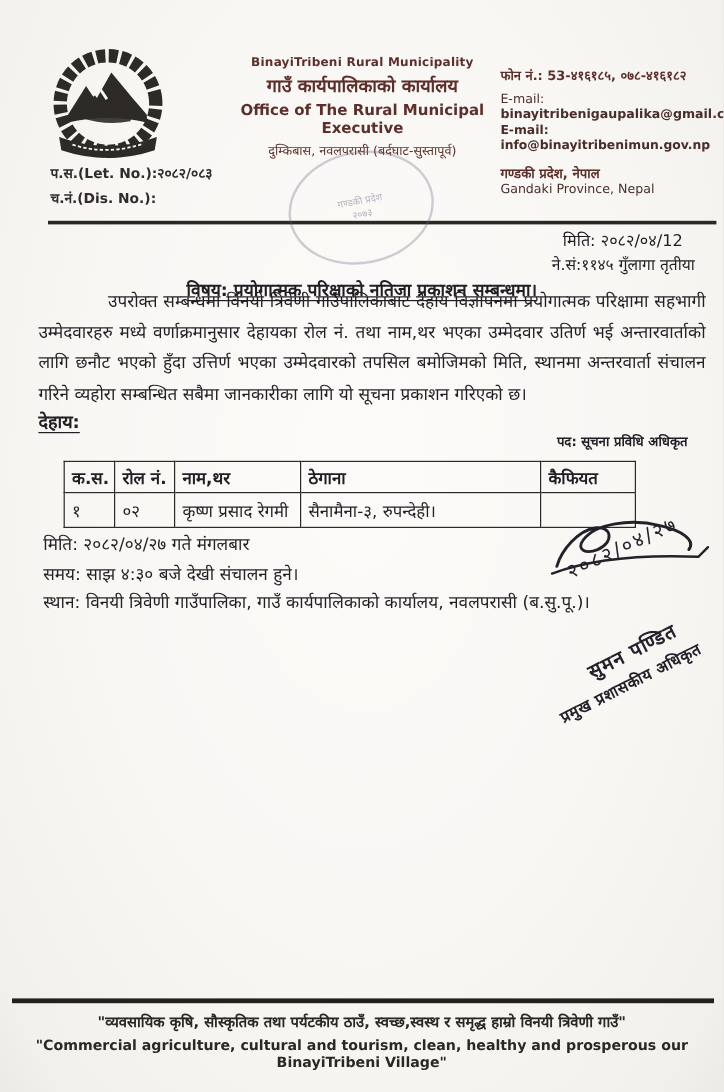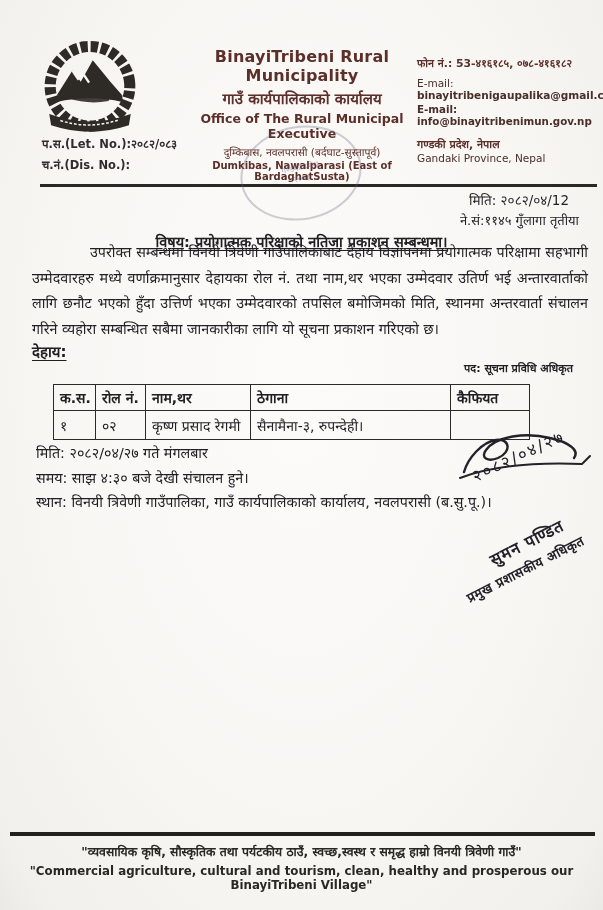--- a/index.html
+++ b/index.html
@@ -7,21 +7,21 @@
     position:relative;width:603px;height:910px;margin:0 auto;overflow:hidden;
     background:
       radial-gradient(ellipse at 50% 42%, #fcfbf9 0%, #f8f7f4 55%, #f1f0ec 92%, #ebeae6 100%);
     font-family:"DejaVu Sans",sans-serif;color:#211f24;
   }
   .abs{position:absolute;}
   
   .logo{left:34px;top:40px;width:112px;height:100px;}
   .hdr-center{left:166px;top:44px;width:272px;text-align:center;color:#5d2f2a;}
   .hc-t1{font-size:19px;font-weight:bold;line-height:24px;}
-  .hc-t2{font-size:16px;font-weight:bold;margin-top:3px;letter-spacing:.2px;}
+  .hc-t2{font-size:10px;font-weight:bold;margin-top:3px;letter-spacing:.2px;}
   .hc-t3{font-size:15px;margin-top:3px;font-weight:bold;}
   .hc-t4{font-size:12.5px;font-weight:bold;margin-top:3px;}
   .hc-t5{font-size:10.5px;margin-top:4px;}
   .hc-t6{font-size:10px;font-weight:bold;margin-top:1px;}
   .hdr-right{left:417px;top:55px;width:184px;color:#4a2e2a;}
   .hr-phone{font-size:10.8px;font-weight:bold;color:#5d2f2a;}
   .hr-elabel{font-size:10.5px;margin-top:7px;}
   .hr-e1{font-size:10.5px;font-weight:bold;}
   .hr-e2{font-size:10.3px;font-weight:bold;margin-top:2px;}
   .hr-prov1{font-size:11px;font-weight:bold;margin-top:9px;color:#5d2f2a;}
@@ -82,21 +82,20 @@
       <path d="M16,80 Q60,96 104,80 L102,92 Q60,106 18,92 Z" fill="#2e2b27"></path>
       <path d="M28,87 Q60,97 92,86" stroke="#f8f7f4" stroke-width="1.6" stroke-dasharray="3 2" fill="none"></path>
     </svg>
   </div>
 
   <div class="abs hdr-center">
     <div class="hc-t2">BinayiTribeni Rural Municipality</div>
     <div class="hc-t3">गाउँ कार्यपालिकाको कार्यालय</div>
     <div class="hc-t4">Office of The Rural Municipal Executive</div>
     <div class="hc-t5">दुम्किबास, नवलपरासी (बर्दघाट-सुस्तापूर्व)</div>
-    <div class="hc-t6">Dumkibas, Nawalparasi (East of BardaghatSusta)</div>
   </div>
 
   <div class="abs hdr-right">
     <div class="hr-phone">फोन नं.: 53-४१६१८५, ०७८-४१६१८२</div>
     <div class="hr-elabel">E-mail:</div>
     <div class="hr-e1">binayitribenigaupalika@gmail.com</div>
     <div class="hr-e2">E-mail: info@binayitribenimun.gov.np</div>
     <div class="hr-prov1">गण्डकी प्रदेश, नेपाल</div>
     <div class="hr-prov2">Gandaki Province, Nepal</div>
   </div>

